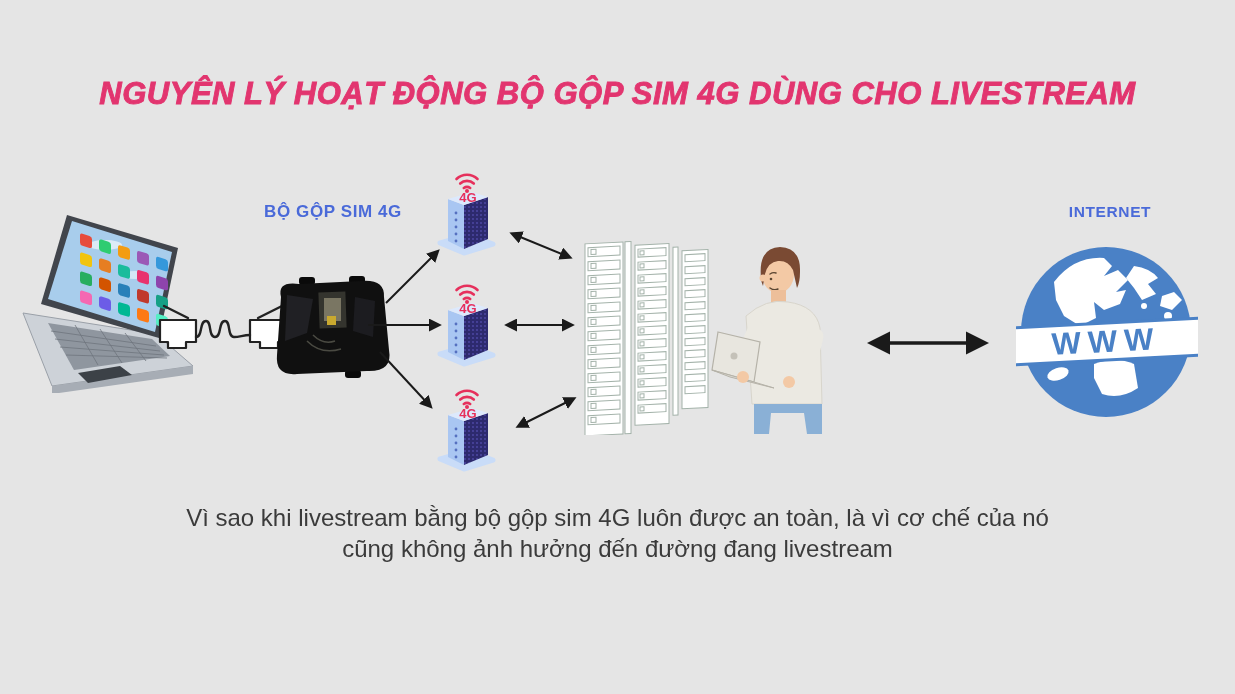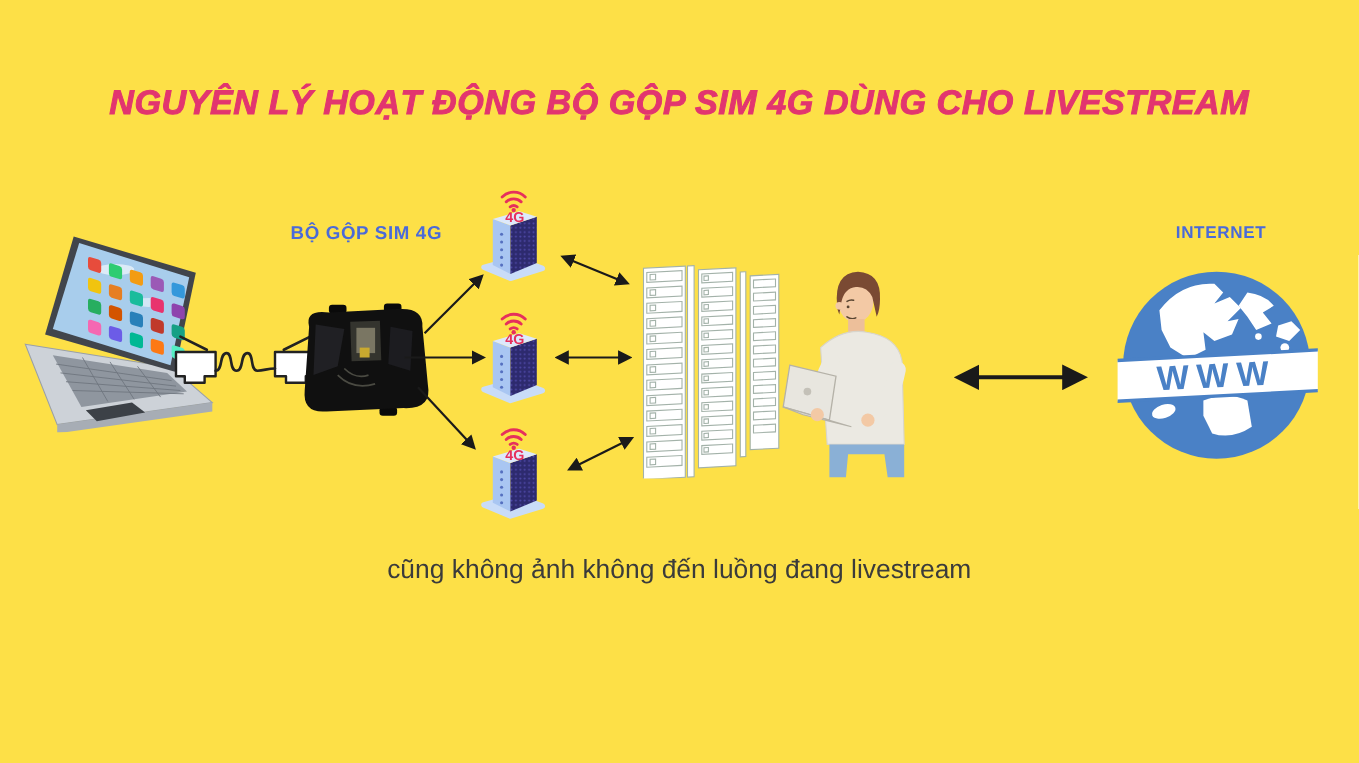--- a/index.html
+++ b/index.html
@@ -1,16 +1,16 @@
 <!DOCTYPE html>
 <html><head>
 <meta charset="utf-8">
 <style>
   html,body{margin:0;padding:0;background:#ffffff;}
-  .canvas{position:relative;width:1235px;height:694px;background:#fde047;overflow:hidden;
+  .canvas{position:relative;width:1235px;height:694px;background:#e5e5e5;overflow:hidden;
           font-family:"Liberation Sans", sans-serif;}
   .abs{position:absolute;}
   .title{top:76px;left:0;width:1235px;text-align:center;
          font-size:31px;font-weight:bold;font-style:italic;color:#E2356F;
          letter-spacing:0.5px;-webkit-text-stroke:0.9px #E2356F;}
   .lbl{font-weight:bold;color:#4a6ad9;letter-spacing:0.6px;font-size:17px;text-align:center;}
   .lbl-device{top:202px;left:248px;width:170px;}
   .lbl-server{top:202px;left:575px;width:185px;}
   .lbl-internet{top:203px;left:1030px;width:160px;font-size:15.5px;}
   .desc{top:502px;left:0;width:1235px;text-align:center;color:#3b3b3b;
@@ -317,16 +317,17 @@
       <line x1="368" y1="325" x2="438" y2="325" marker-end="url(#ah)"></line>
       <line x1="380" y1="352" x2="430" y2="406" marker-end="url(#ah)"></line>
       <line x1="513" y1="234" x2="569" y2="257" marker-start="url(#ah)" marker-end="url(#ah)"></line>
       <line x1="508" y1="325" x2="571" y2="325" marker-start="url(#ah)" marker-end="url(#ah)"></line>
       <line x1="519" y1="426" x2="573" y2="399" marker-start="url(#ah)" marker-end="url(#ah)"></line>
       <line x1="874" y1="343" x2="982" y2="343" stroke-width="3.6" marker-start="url(#ah)" marker-end="url(#ah)"></line>
     </g>
   </svg>
 
   <div class="abs desc">
-    <div>cũng không ảnh không đến luồng đang livestream</div>
+    <div>Vì sao khi livestream bằng bộ gộp sim 4G luôn được an toàn, là vì cơ chế của nó</div>
+    <div>cũng không ảnh hưởng đến đường đang livestream</div>
   </div>
 
 </div>
 
 </body></html>

